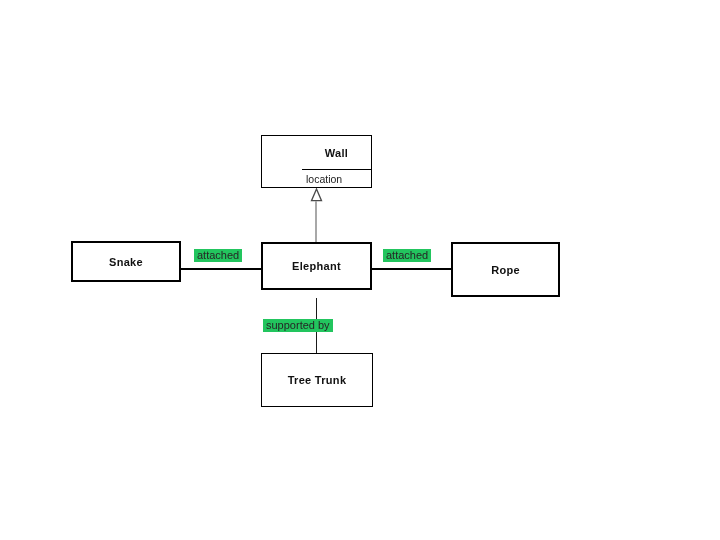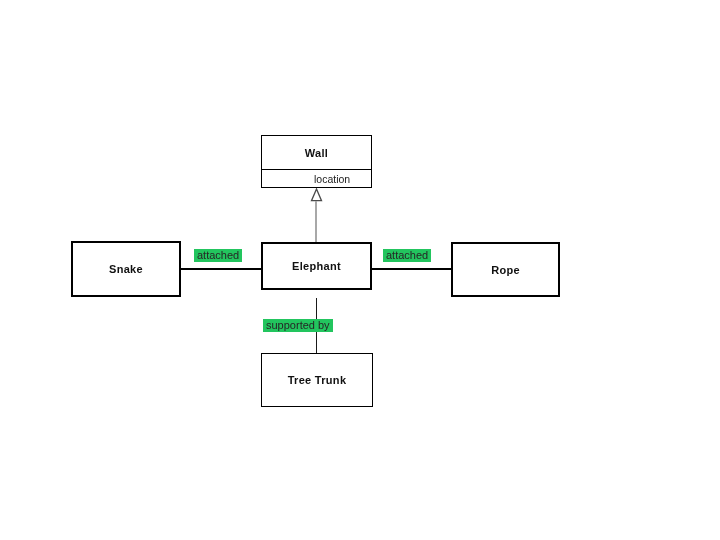--- a/index.html
+++ b/index.html
@@ -8,28 +8,28 @@
     font-family:"Liberation Sans",sans-serif;overflow:hidden;
   }
   .node{
     position:absolute;background:#ffffff;border:2px solid #000;
     box-sizing:border-box;display:flex;align-items:center;justify-content:center;
   }
   .node.thin{border-width:1.5px;}
   .node-title{
     font-weight:bold;font-size:11px;color:#111;letter-spacing:0.3px;white-space:nowrap;
   }
-  .compartments{flex-direction:column;align-items:stretch;justify-content:flex-start;}
+  .compartments{flex-direction:column;align-items:stretch;justify-content:flex-start;padding-left:40px;}
   .compartment-title{
     height:34px;border-bottom:1.5px solid #000;display:flex;
     align-items:center;justify-content:center;box-sizing:border-box;
   }
   .compartment-attr{
     flex:1;display:flex;align-items:center;box-sizing:border-box;
-    padding-left:4px;font-size:10.5px;color:#222;margin-left:48px;
+    padding-left:4px;font-size:10.5px;color:#222;
   }
   .hline{position:absolute;background:#000;height:2px;}
   .vline{position:absolute;background:#1a1a1a;}
   .gen-line{position:absolute;background:#a8a8a8;}
   .edge-label{
     position:absolute;font-size:11px;color:#262626;background:#22c55e;
     padding:0 3px;white-space:nowrap;line-height:13px;
   }
   .tri{position:absolute;}
 </style>
@@ -43,21 +43,21 @@
       <span class="node-title">Wall</span>
     </div>
     <div class="compartment-attr">location</div>
   </div>
 
   <svg class="tri" style="left:310px;top:188px;" width="13" height="14" viewBox="0 0 13 14">
     <polygon points="6.5,1 1.5,12.7 11.5,12.7" fill="#ffffff" stroke="#4a4a4a" stroke-width="1.3"></polygon>
   </svg>
   <div class="gen-line" style="left:315px;top:201px;width:2px;height:41px;"></div>
 
-  <div class="node" style="left:71px;top:241px;width:110px;height:56px;">
+  <div class="node" style="left:71px;top:241px;width:110px;height:41px;">
     <span class="node-title">Snake</span>
   </div>
 
   <div class="node" style="left:261px;top:242px;width:111px;height:48px;">
     <span class="node-title">Elephant</span>
   </div>
 
   <div class="node" style="left:451px;top:242px;width:109px;height:55px;">
     <span class="node-title">Rope</span>
   </div>

